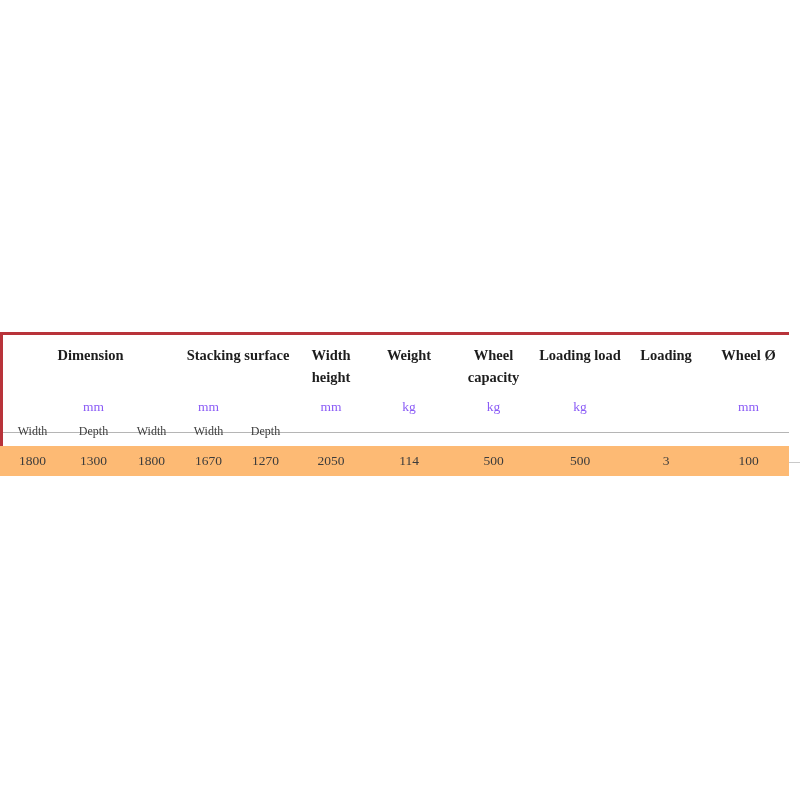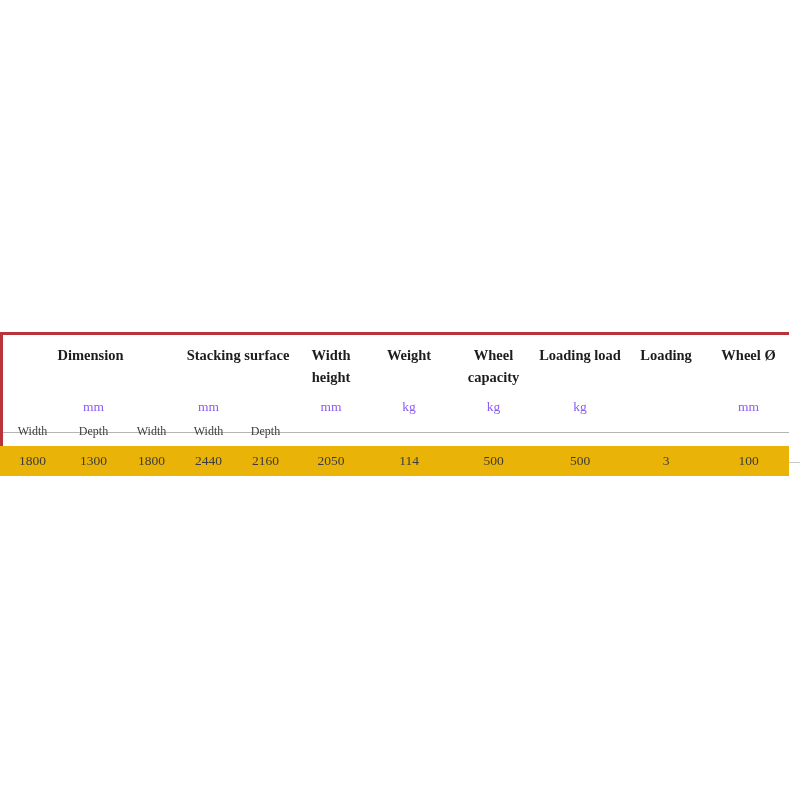--- a/index.html
+++ b/index.html
@@ -120,21 +120,21 @@
     padding-bottom: 2px;
     margin-left: 8px;
   }
 
   
   tr.data-row td {
     font-size: 13.5px;
     color: #3c3c3c;
     height: 30px;
     line-height: 30px;
-    background: #eab308;
+    background: #fdba74;
   }
 
   .nowrap { white-space: nowrap; }
   .wrapword { white-space: normal; }
 </style>
 </head>
 <body>
 
 <div id="spec-table-wrapper">
 
@@ -197,22 +197,22 @@
         <td></td>
         <td></td>
       </tr>
     </thead>
 
     <tbody>
       <tr class="data-row">
         <td>1800</td>
         <td>1300</td>
         <td>1800</td>
-        <td>2440</td>
-        <td>2160</td>
+        <td>1670</td>
+        <td>1270</td>
         <td>2050</td>
         <td>114</td>
         <td>500</td>
         <td>500</td>
         <td>3</td>
         <td>100</td>
       </tr>
     </tbody>
   </table>
 </div>

